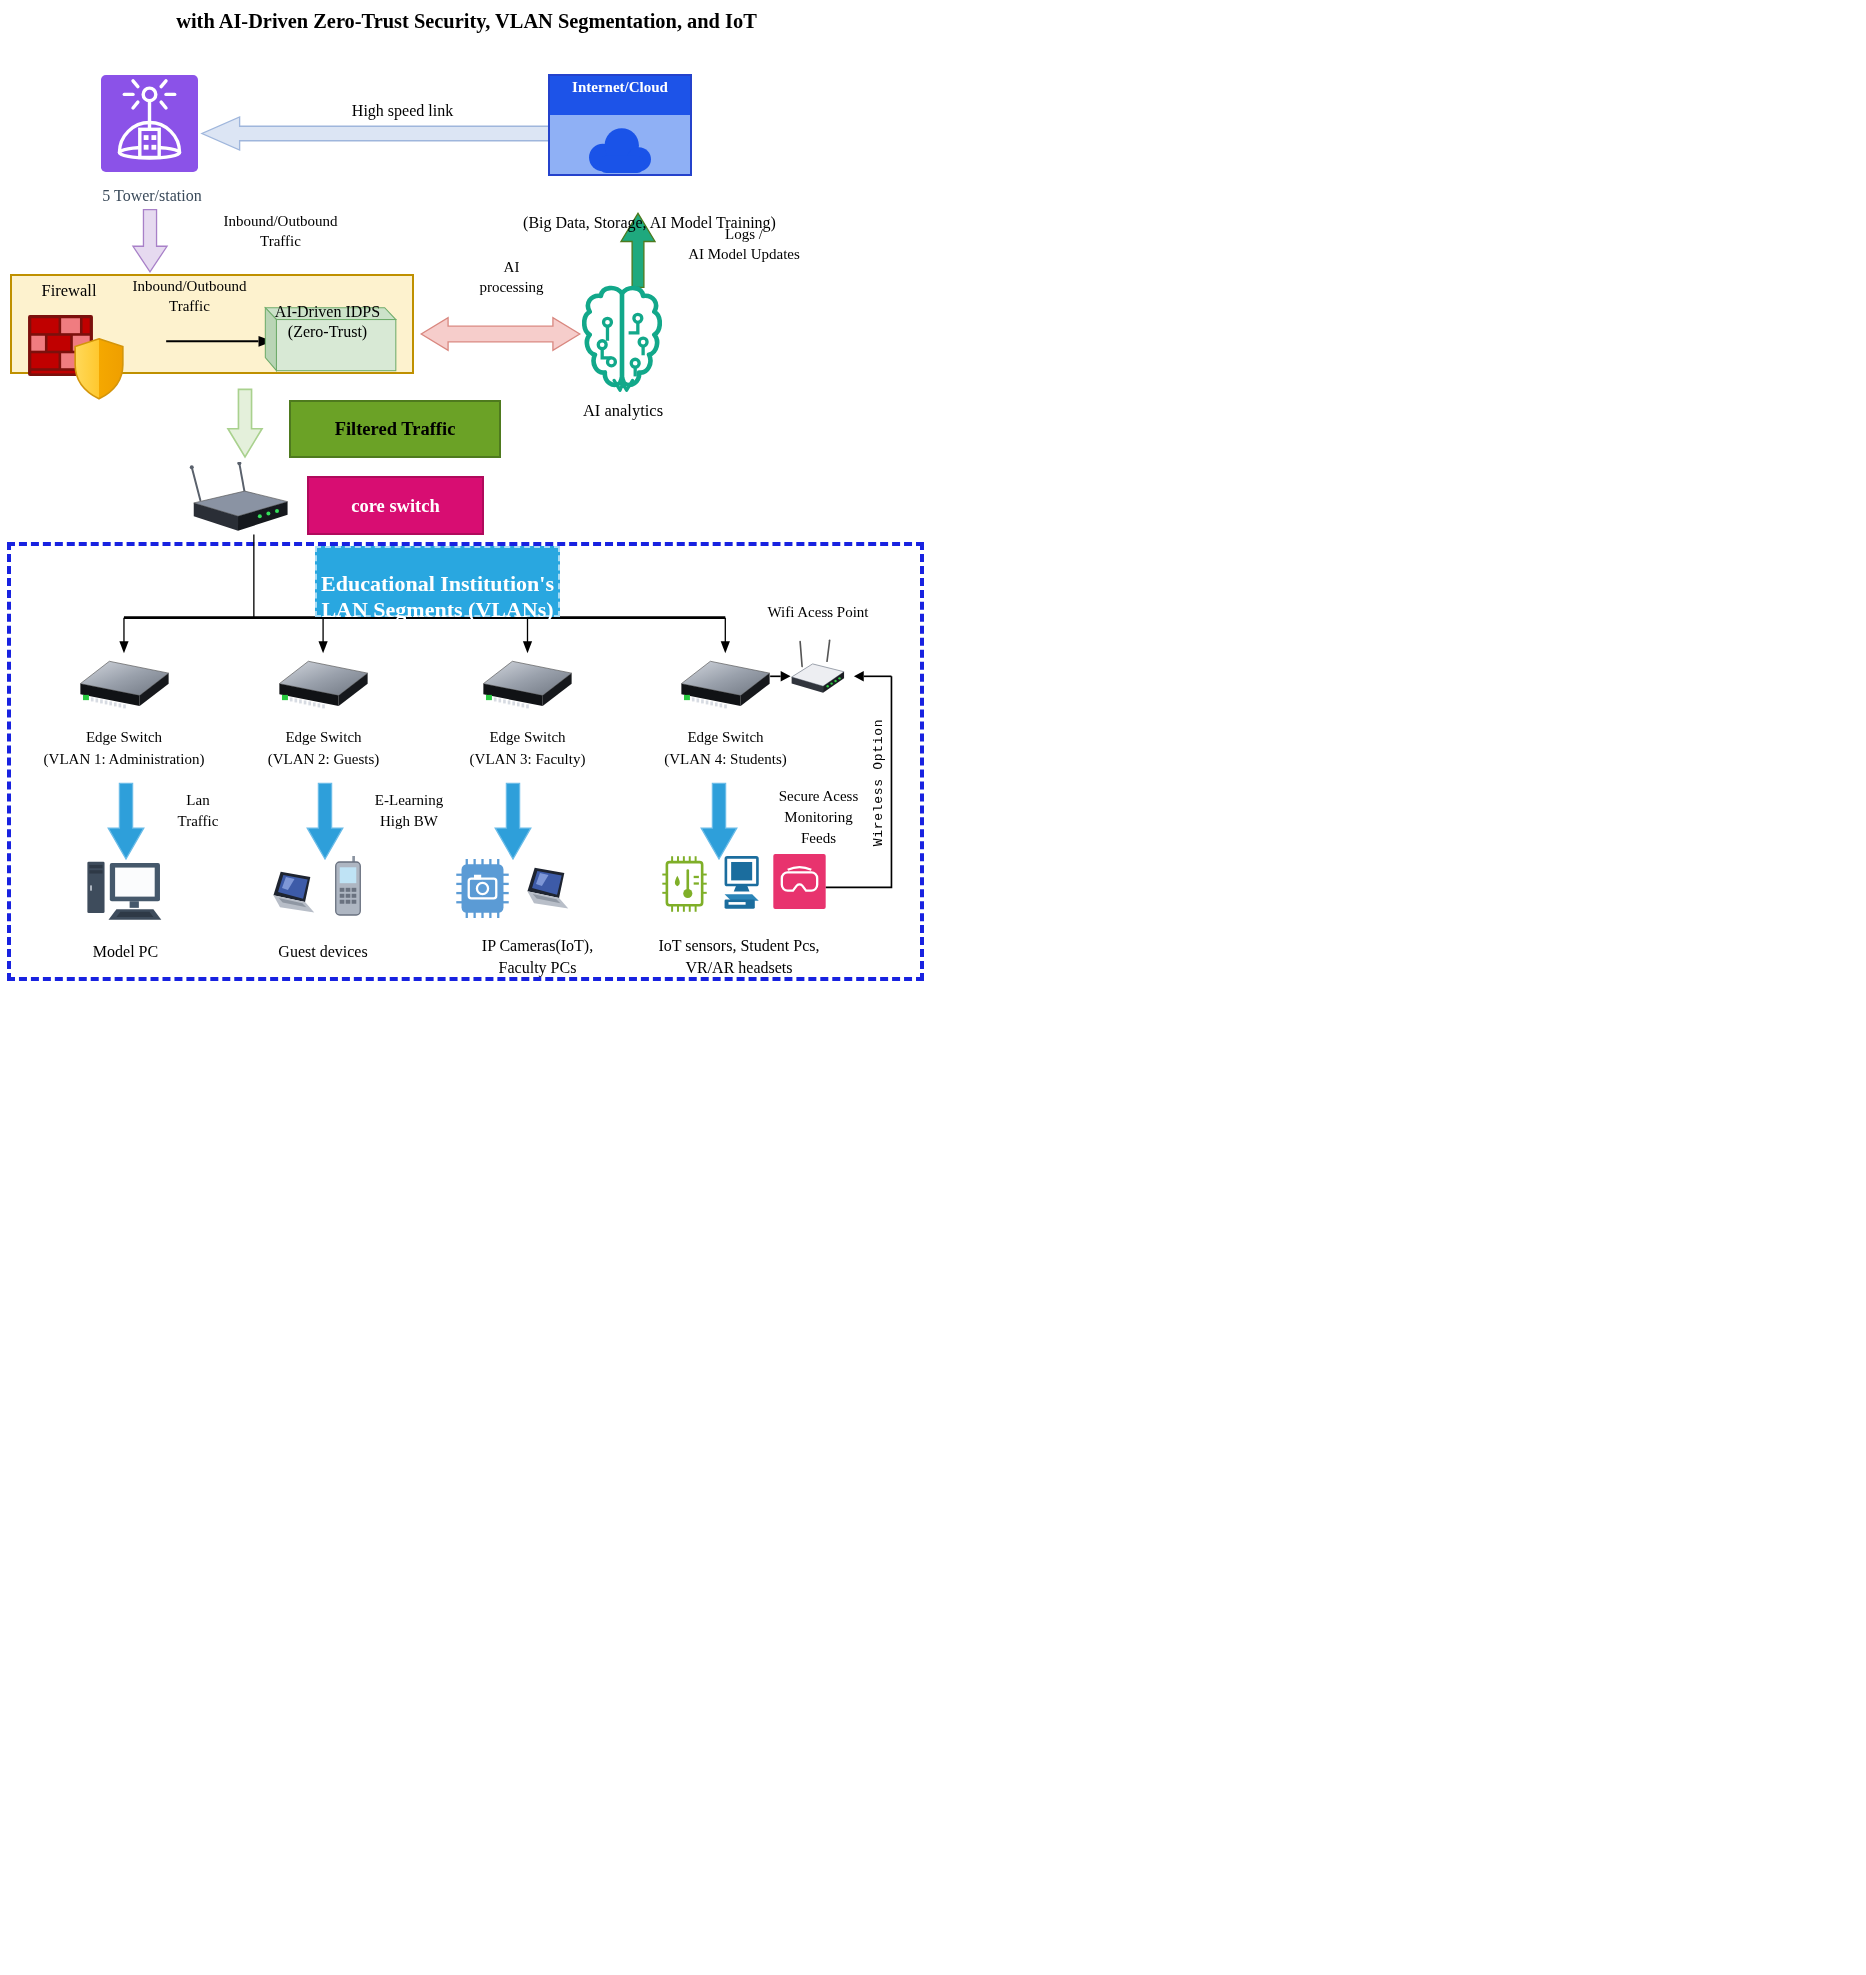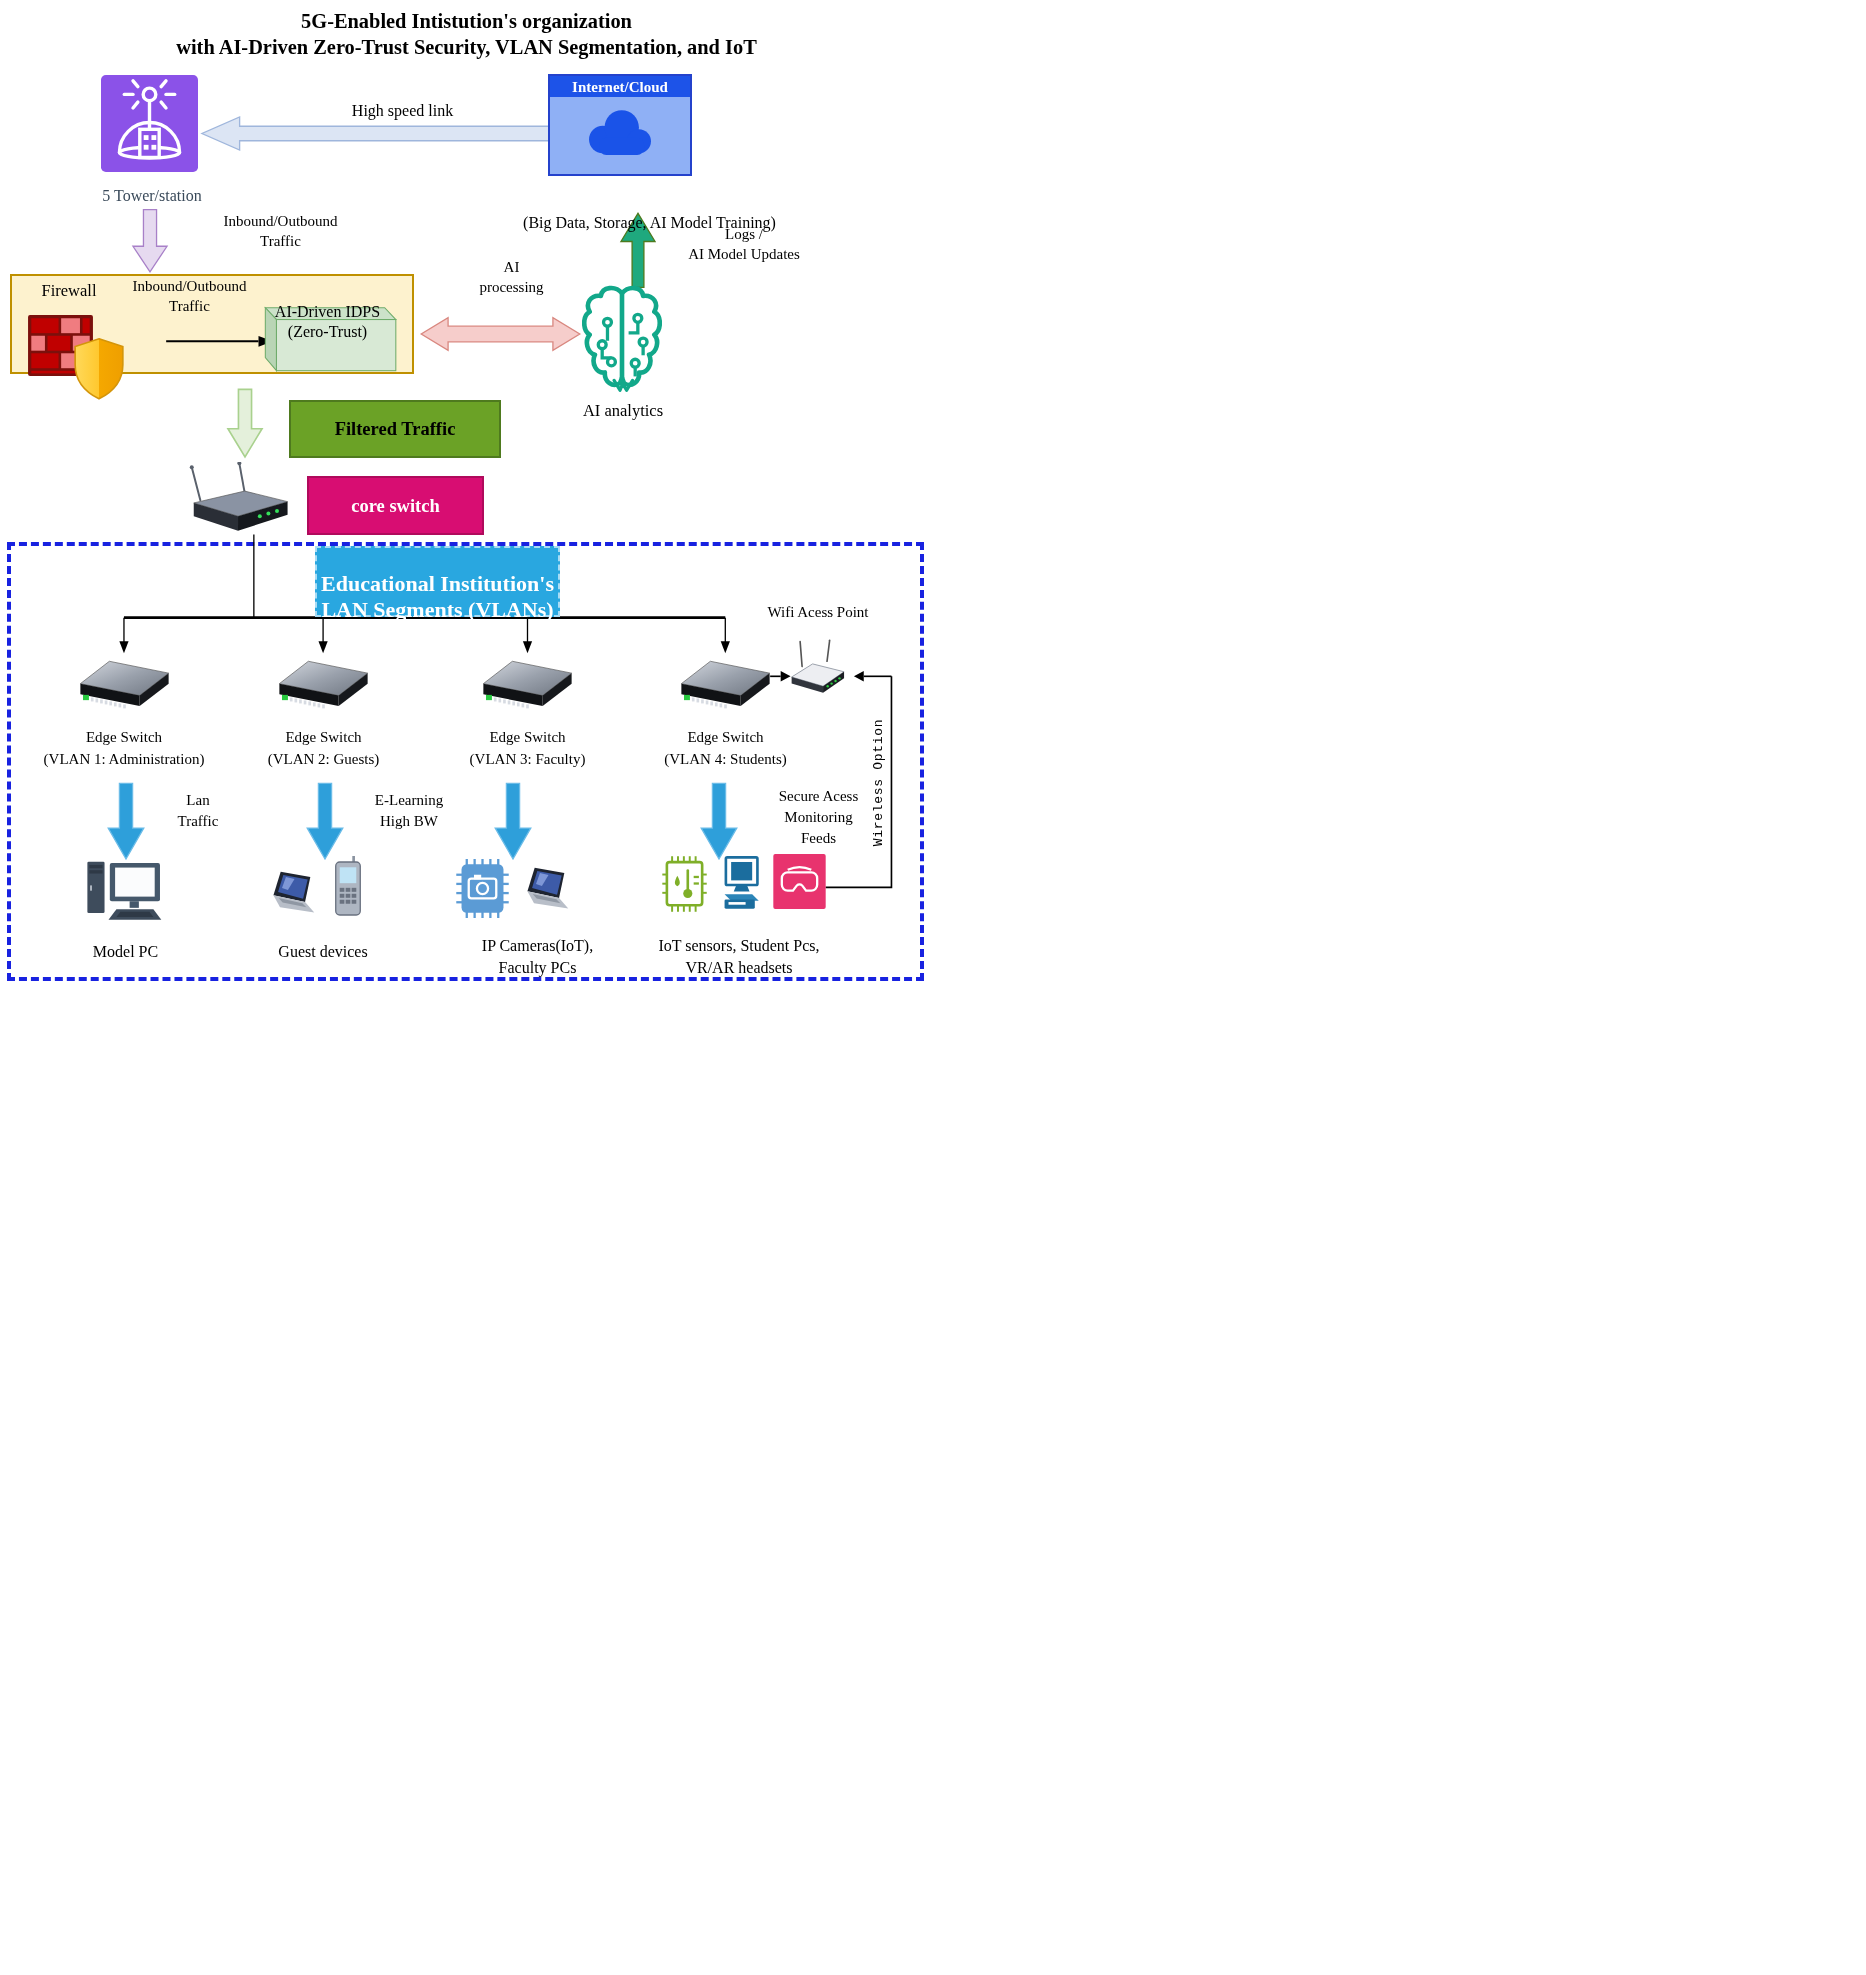--- a/index.html
+++ b/index.html
@@ -5,21 +5,21 @@
   html,body{margin:0;padding:0;background:#ffffff;}
   .canvas{position:relative;width:933px;height:988px;background:#fff;
           font-family:"Liberation Serif", serif;color:#000;overflow:hidden;}
   .abs{position:absolute;}
   .txt{text-align:center;line-height:1.28;z-index:3;}
   svg.abs{z-index:2;}
   .title-wrap{left:0;top:8px;width:933px;font-size:20.4px;font-weight:bold;line-height:26px;text-align:center;}
   .connectors{left:0;top:0;width:933px;height:988px;z-index:1;pointer-events:none;}
   .firewall-box{left:10px;top:274px;width:404px;height:100px;background:#FDF2CE;border:2px solid #BF9000;box-sizing:border-box;z-index:1;}
   .cloud-box{left:548px;top:74px;width:144px;height:102px;background:#8FB0F5;border:2px solid #2442CC;box-sizing:border-box;z-index:2;}
-  .cloud-head{width:100%;height:21px;background:#1D53E8;color:#fff;font-weight:bold;font-size:15px;line-height:22.4px;text-align:center;}
+  .cloud-head{width:100%;height:39px;background:#1D53E8;color:#fff;font-weight:bold;font-size:15px;line-height:22.4px;text-align:center;}
   .filtered-box{left:289px;top:400px;width:212px;height:58px;background:#6BA226;border:2px solid #4E7A1E;box-sizing:border-box;
                 color:#000000;font-weight:bold;font-size:18.5px;line-height:55px;text-align:center;z-index:3;}
   .coreswitch-box{left:307px;top:476px;width:177px;height:59px;background:#D80D72;border:2px solid #B00A5C;box-sizing:border-box;
                 color:#fff;font-weight:bold;font-size:18.5px;line-height:57px;text-align:center;z-index:3;}
   .lan-dashed{left:6.6px;top:542px;width:917px;height:439px;border:4px dashed #1822E0;box-sizing:border-box;z-index:1;}
   .lan-header{left:315px;top:546px;width:245px;height:71px;background:#29A7E0;border:2px dashed #A8DCF5;box-sizing:border-box;
               color:#fff;font-weight:bold;font-size:22px;line-height:26px;text-align:center;padding-top:23px;z-index:3;}
   .rot{transform:rotate(-90deg);font-family:"Liberation Mono", monospace;font-size:13px;letter-spacing:0.7px;white-space:nowrap;}
 </style>
 </head>
@@ -61,21 +61,20 @@
       <polygon points="181,972 195,972 188,990"></polygon>
       <polygon points="483,972 497,972 490,990"></polygon>
       <polygon points="793,972 807,972 800,990"></polygon>
       <polygon points="1093,972 1107,972 1100,990"></polygon>
       <polygon points="1184,1017 1199,1025 1184,1033"></polygon>
       <polygon points="1310,1017 1295,1025 1310,1033"></polygon>
     </g>
   </svg>
 
   <div class="abs title-wrap">
-    <div>5G-Enabled Intistution's organization</div>
     <div>with AI-Driven Zero-Trust Security, VLAN Segmentation, and IoT</div>
   </div>
 
   <svg class="abs" style="left:100px;top:75px;width:99px;height:97px" viewBox="0 0 100 100">
     <rect width="100" height="100" rx="5" fill="#8B52E8"></rect>
     <g stroke="#fff" stroke-width="3.5" fill="none" stroke-linecap="round">
       <circle cx="50" cy="20" r="6.5"></circle>
       <line x1="50" y1="27" x2="50" y2="56"></line>
       <line x1="33" y1="6" x2="38" y2="12"></line>
         <line x1="67" y1="6" x2="62" y2="12"></line>

